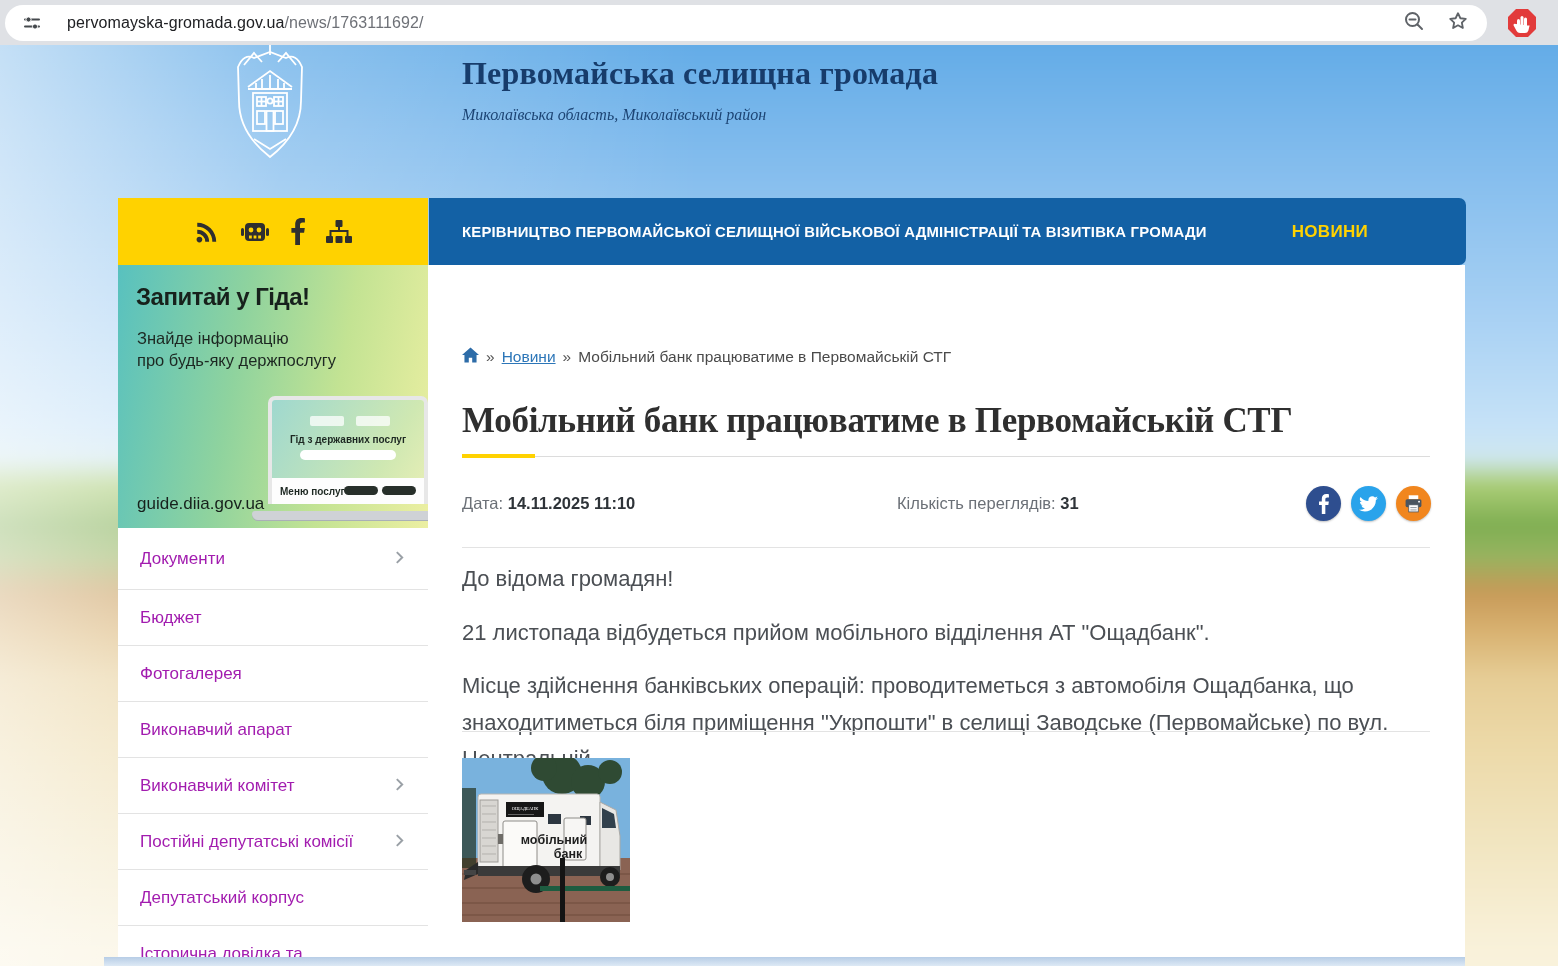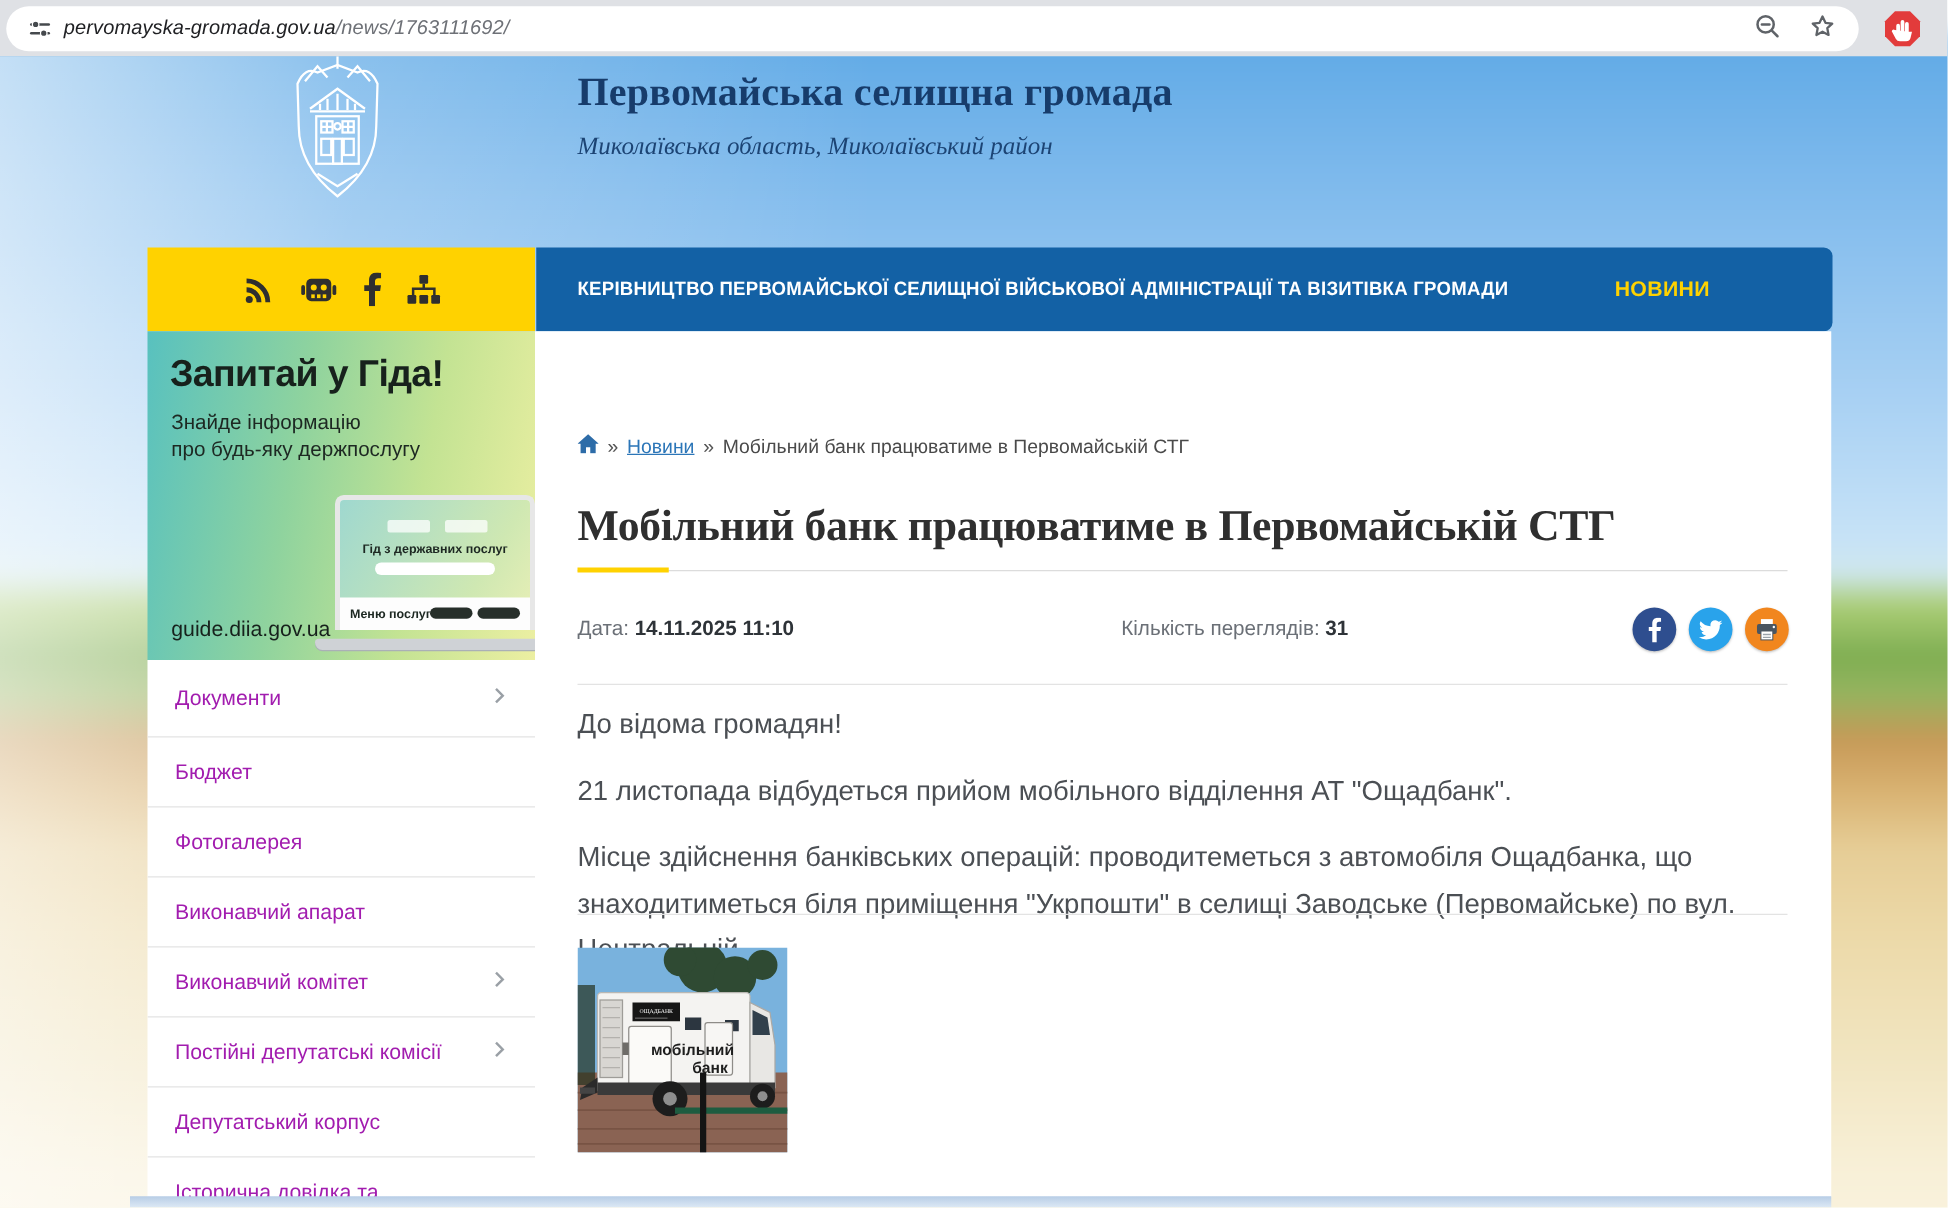--- a/index.html
+++ b/index.html
@@ -5,59 +5,59 @@
   * { margin:0; padding:0; box-sizing:border-box; }
   html,body { width:1558px; height:966px; overflow:hidden; }
   body { font-family:"Liberation Sans", sans-serif; position:relative; background:#fff; }
   .abs { position:absolute; }
 
   
   .chrome-bar { left:0; top:0; width:1558px; height:45px; background:#dfe1e5; }
   .omnibox { left:5px; top:5px; width:1482px; height:36px; background:#fff; border-radius:18px;
              display:flex; align-items:center; padding:0 12px; }
   .tune-wrap { width:30px; height:30px; border-radius:50%; display:flex; align-items:center; justify-content:center; }
-  .url-text { font-size:16px; margin-left:4px; color:#202124; letter-spacing:0.1px; white-space:nowrap;font-style:italic; }
+  .url-text { font-size:16px; margin-left:20px; color:#202124; letter-spacing:0.1px; white-space:nowrap; }
   .url-path { color:#6e7177; }
   .omni-icons { margin-left:auto; display:flex; align-items:center; gap:22px; padding-right:6px; }
   .ext-icon { left:1506px; top:7px; width:32px; height:32px; }
 
   
   .bg-photo { left:-20px; top:25px; width:1598px; height:961px;
     background:linear-gradient(180deg,
       #5ea9e6 0%, #7db9ec 12%, #a7d0f3 30%, #c6e2f7 42%, #cfe7ef 45%,
       #a9cc74 48%, #7fae52 52%, #94b45f 55%,
       #c79a58 59%, #d8b170 63%,
       #e6cd96 68%, #ecd9a8 75%, #f1e5c0 85%, #f8f0d8 95%, #faf3de 100%);
     filter:blur(7px); }
   .bg-fade-left { left:0; top:45px; width:700px; height:921px;
     background:linear-gradient(90deg, rgba(255,255,255,.62), rgba(255,255,255,.25) 40%, rgba(255,255,255,0) 100%); }
 
   
   .emblem { left:224px; top:45px; width:92px; height:122px; }
   .site-title { left:462px; top:55px; font-family:"Liberation Serif", serif; font-weight:bold;
                 font-size:32px; color:#173c6b; letter-spacing:0.2px; }
   .site-subtitle { left:462px; top:106px; font-family:"Liberation Serif", serif; font-style:italic;
-                   font-size:20px; color:#1c4474; }
+                   font-size:16px; color:#1c4474; }
 
   
   .social-block { left:118px; top:198px; width:310px; height:67px; background:#ffd200;
                   display:flex; align-items:center; justify-content:center; gap:20px; }
   .social-block svg { display:block; }
 
   
   .nav-bar { left:429px; top:198px; width:1037px; height:67px; background:#1361a5;
              border-radius:0 7px 7px 0; display:flex; align-items:center; }
   .nav-link-admin { margin-left:33px; color:#ffffff; font-weight:bold; font-size:15.5px;
                     letter-spacing:0.2px; transform:scaleX(0.96); transform-origin:0 50%; white-space:nowrap; }
   .nav-link-news { position:absolute; right:98px; color:#ffd200; font-weight:bold; font-size:17px; letter-spacing:0.3px; }
 
   
   .guide-banner { left:118px; top:265px; width:310px; height:263px; overflow:hidden;
     background:linear-gradient(100deg,#58c1bf 0%, #8fd39e 38%, #c3e393 68%, #ecefa2 100%); }
-  .guide-title { position:absolute; left:18px; top:18px; font-size:30px; font-weight:bold; color:#17211c; letter-spacing:-0.5px; }
+  .guide-title { position:absolute; left:18px; top:18px; font-size:24px; font-weight:bold; color:#17211c; letter-spacing:-0.5px; }
   .guide-sub { position:absolute; left:19px; top:62px; font-size:16.5px; color:#1d2822; line-height:1.35; }
   .guide-site { position:absolute; left:19px; bottom:14px; font-size:17px; color:#17211c;margin-top:12px; }
   .laptop { position:absolute; right:-14px; bottom:8px; width:190px; height:124px; }
   .laptop-screen { position:absolute; right:14px; top:0; width:160px; height:108px; background:#fff;
                    border-radius:7px 7px 0 0; border:4px solid #e7e7e7; border-bottom:none; overflow:hidden; }
   .laptop-screen-inner { position:absolute; inset:0;
     background:linear-gradient(120deg,#9fd8cf, #cfe8b2 70%, #e9efb6); }
   .lap-head { position:absolute; left:0; right:0; top:34px; text-align:center; font-size:10px; font-weight:bold; color:#1d2822; }
   .lap-chip { position:absolute; top:16px; width:34px; height:10px; border-radius:2px; background:rgba(255,255,255,.75); }
   .lap-search { position:absolute; left:28px; right:28px; top:50px; height:10px; border-radius:5px; background:#fff; }

